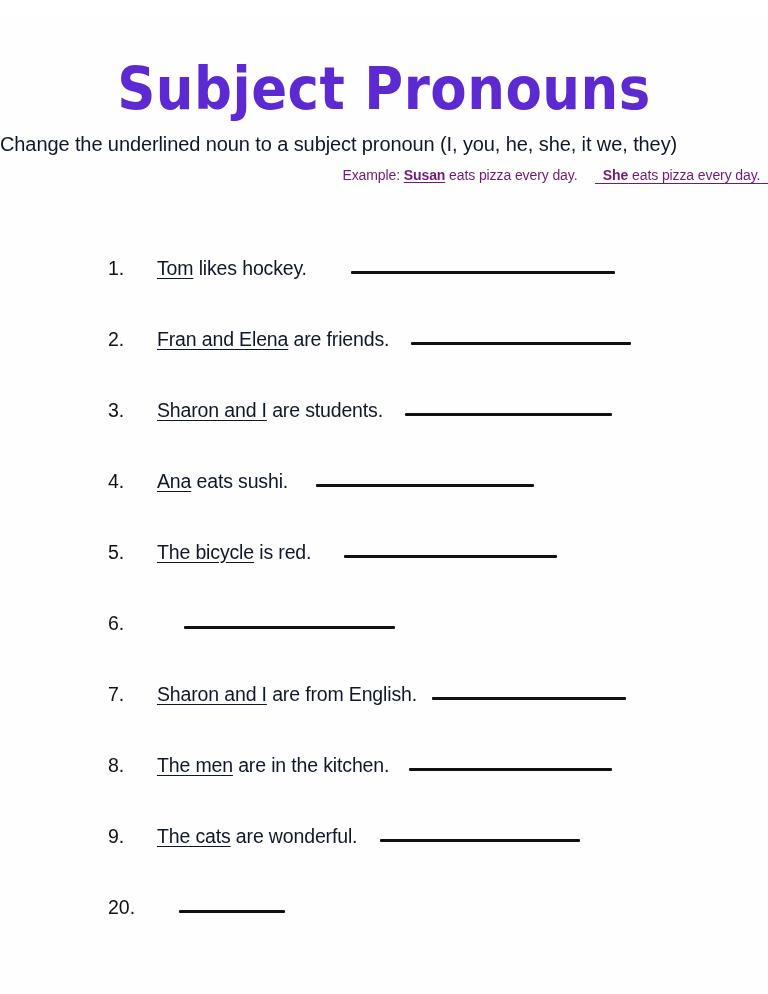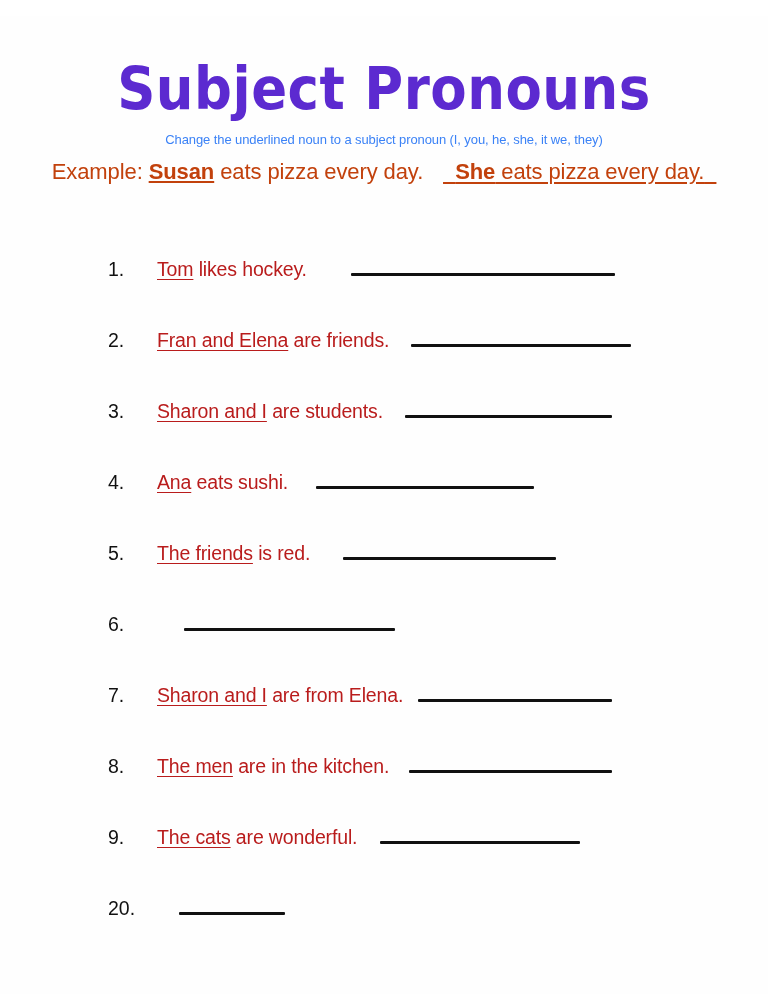--- a/index.html
+++ b/index.html
@@ -34,33 +34,33 @@
     font-weight: bold;
     letter-spacing: 0.5px;
     line-height: 1;
     margin: 0;
     padding-top: 38px;
     transform: scaleY(1.12);
     transform-origin: center top;
   }
 
   .instructions {
-    text-align: center;
-    color: #3b82f6;
-    font-size: 13px;
+    text-align: left;
+    color: #0f172a;
+    font-size: 20px;
     line-height: 1.35;
     margin: 0;
     padding-top: 24px;
     letter-spacing: -0.1px;
   }
 
   .example-line {
-    text-align: center;
-    color: #c2410c;
-    font-size: 22px;
+    text-align: right;
+    color: #701a75;
+    font-size: 14px;
     line-height: 1.35;
     margin: 0;
     padding-top: 8px;
     letter-spacing: -0.1px;
     white-space: nowrap;
   }
   .example-subject {
     font-weight: bold;
     text-decoration: underline;
     text-underline-offset: 2px;
@@ -98,21 +98,21 @@
   .q-number {
     color: #111111;
     font-size: 19.5px;
     width: 49px;
     flex: 0 0 49px;
     text-align: left;
     white-space: nowrap;
   }
 
   .q-sentence {
-    color: #b91c1c;
+    color: #0f172a;
     font-size: 19.5px;
     white-space: nowrap;
     letter-spacing: -0.15px;
   }
 
   .q-subject {
     text-decoration: underline;
     text-underline-offset: 2.5px;
   }
 
@@ -166,32 +166,32 @@
     </li>
 
     <li class="question-row">
       <span class="q-number">4.</span>
       <span class="q-sentence"><span class="q-subject">Ana</span><span> eats sushi.</span></span>
       <span class="answer-blank" style="width: 218px; margin-left: 28px;"></span>
     </li>
 
     <li class="question-row">
       <span class="q-number">5.</span>
-      <span class="q-sentence"><span class="q-subject">The friends</span><span> is red.</span></span>
+      <span class="q-sentence"><span class="q-subject">The bicycle</span><span> is red.</span></span>
       <span class="answer-blank" style="width: 213px; margin-left: 33px;"></span>
     </li>
 
     <li class="question-row">
       <span class="q-number">6.</span>
       <span class="answer-blank" style="width: 211px; margin-left: 27px;"></span>
     </li>
 
     <li class="question-row">
       <span class="q-number">7.</span>
-      <span class="q-sentence"><span class="q-subject">Sharon and I</span><span> are from Elena.</span></span>
+      <span class="q-sentence"><span class="q-subject">Sharon and I</span><span> are from English.</span></span>
       <span class="answer-blank" style="width: 194px; margin-left: 15px;"></span>
     </li>
 
     <li class="question-row">
       <span class="q-number">8.</span>
       <span class="q-sentence"><span class="q-subject">The men</span><span> are in the kitchen.</span></span>
       <span class="answer-blank" style="width: 203px; margin-left: 20px;"></span>
     </li>
 
     <li class="question-row">

